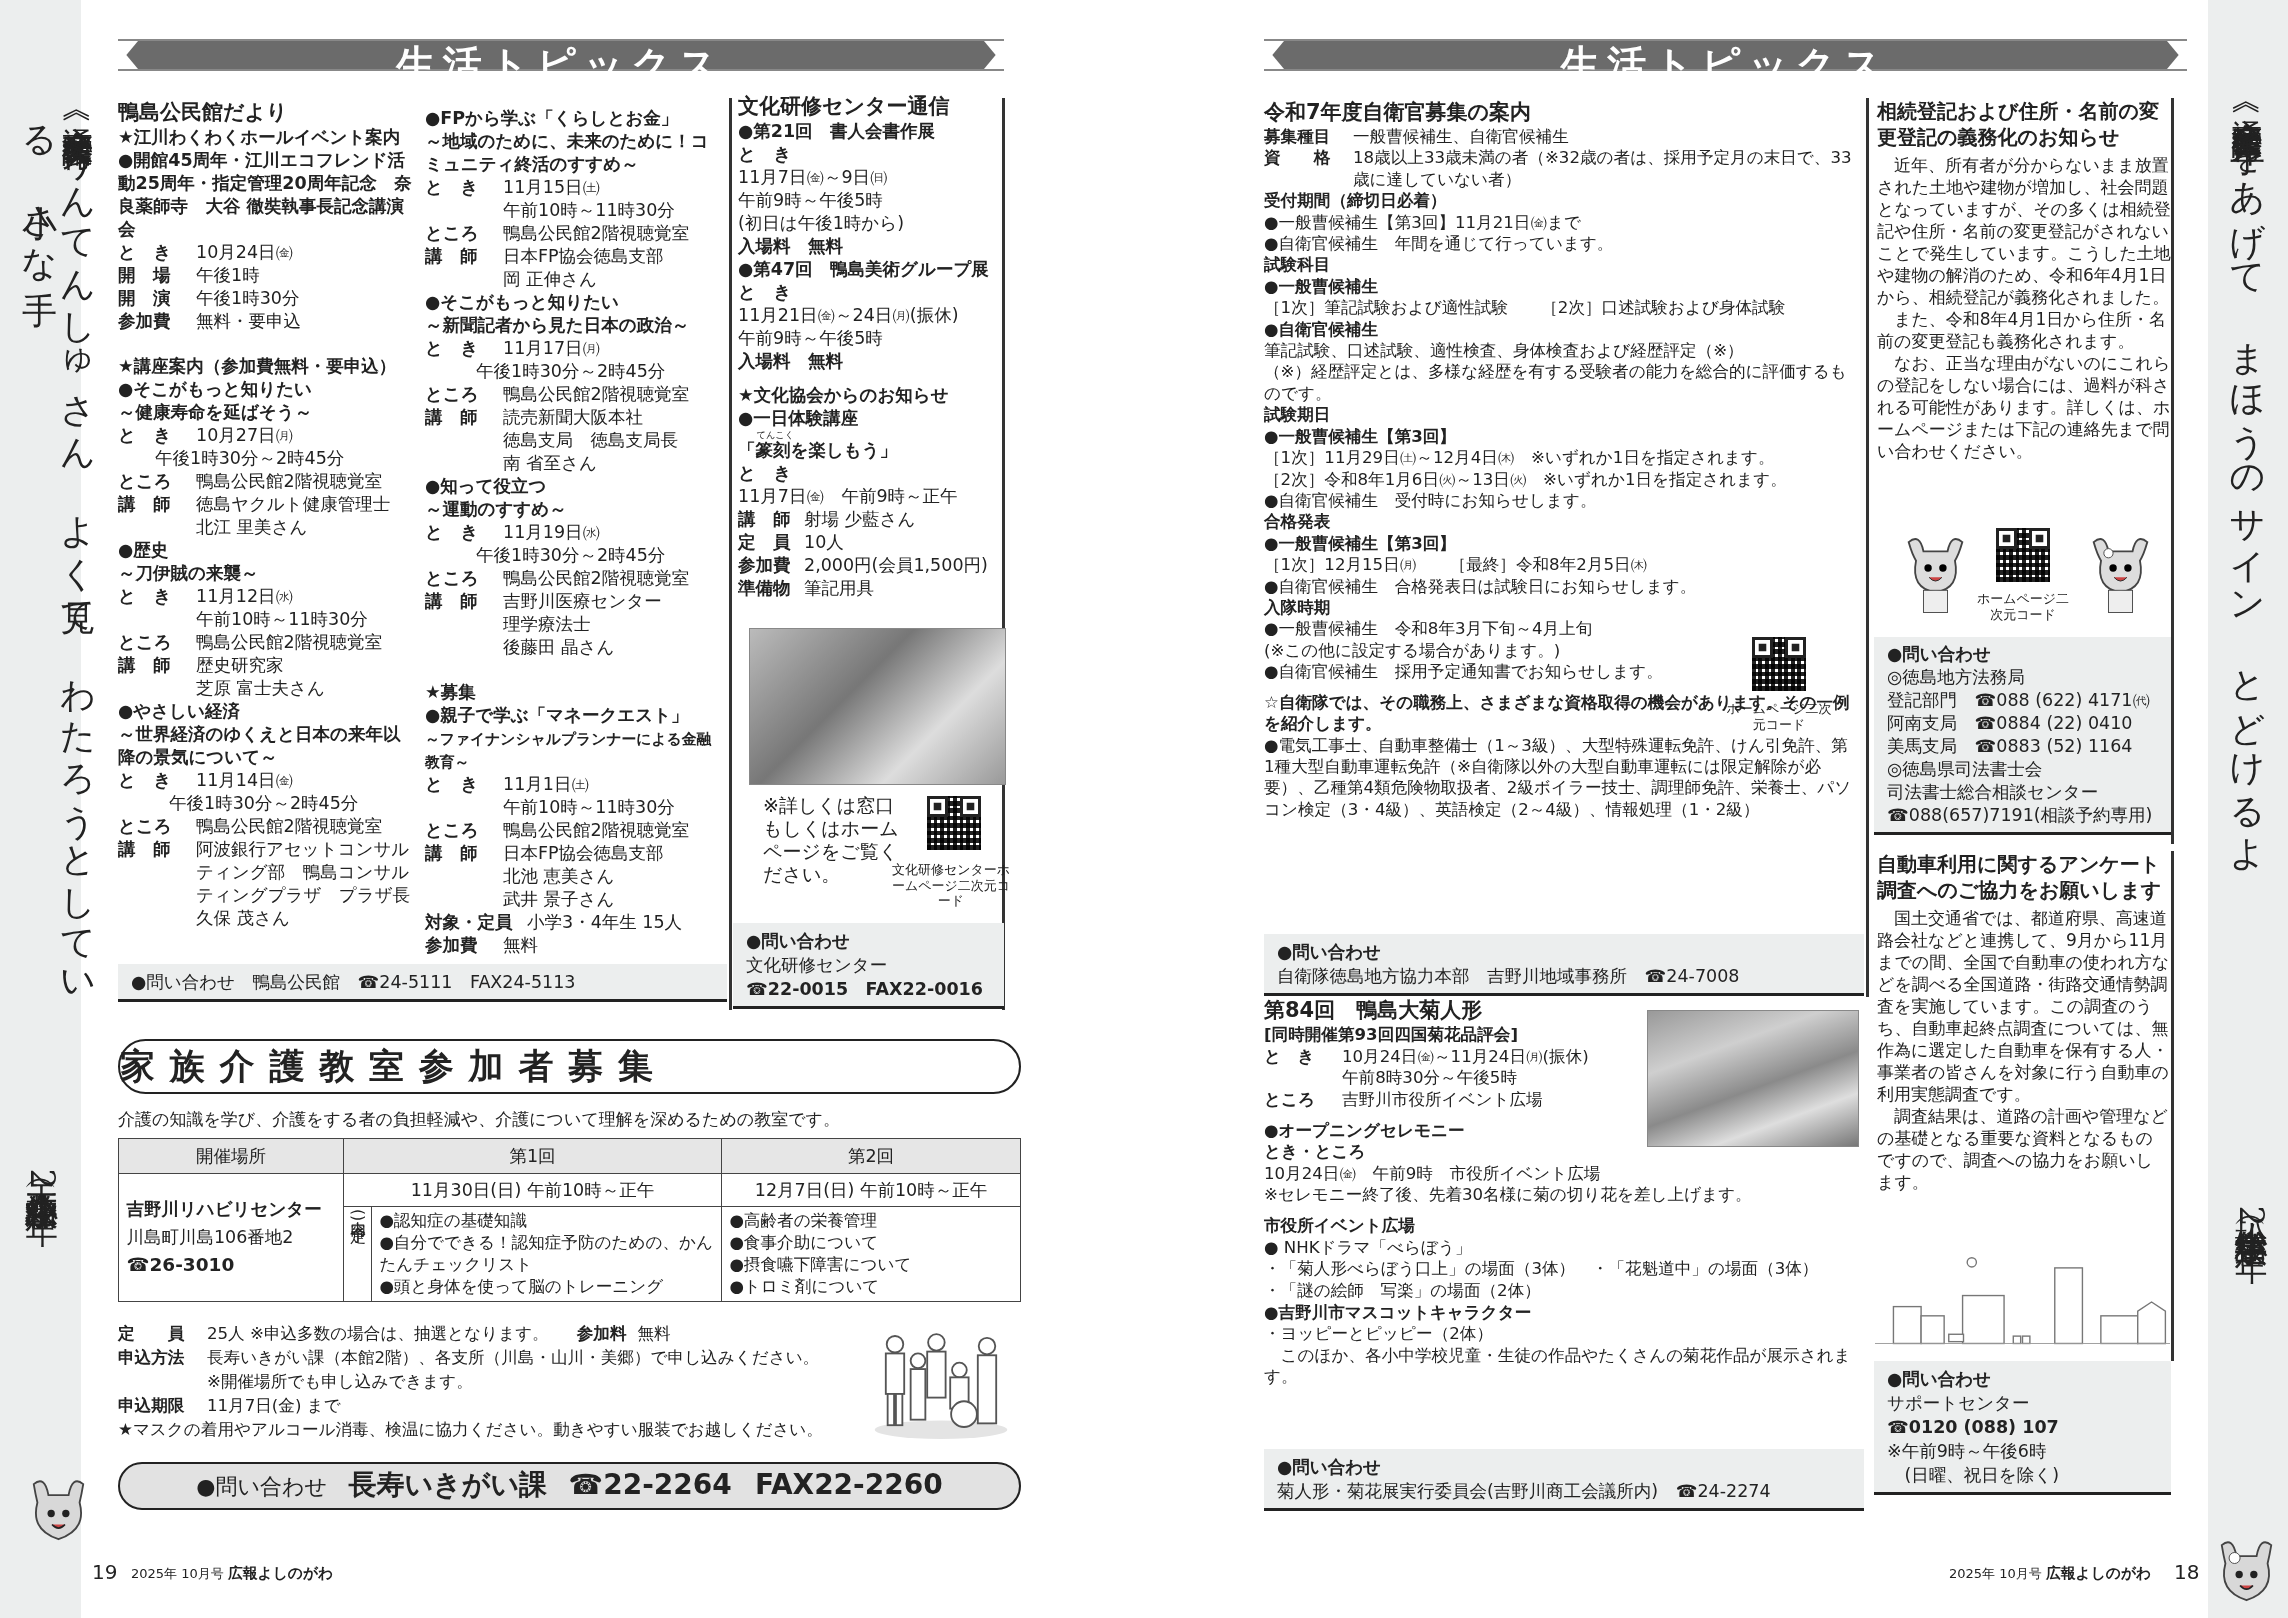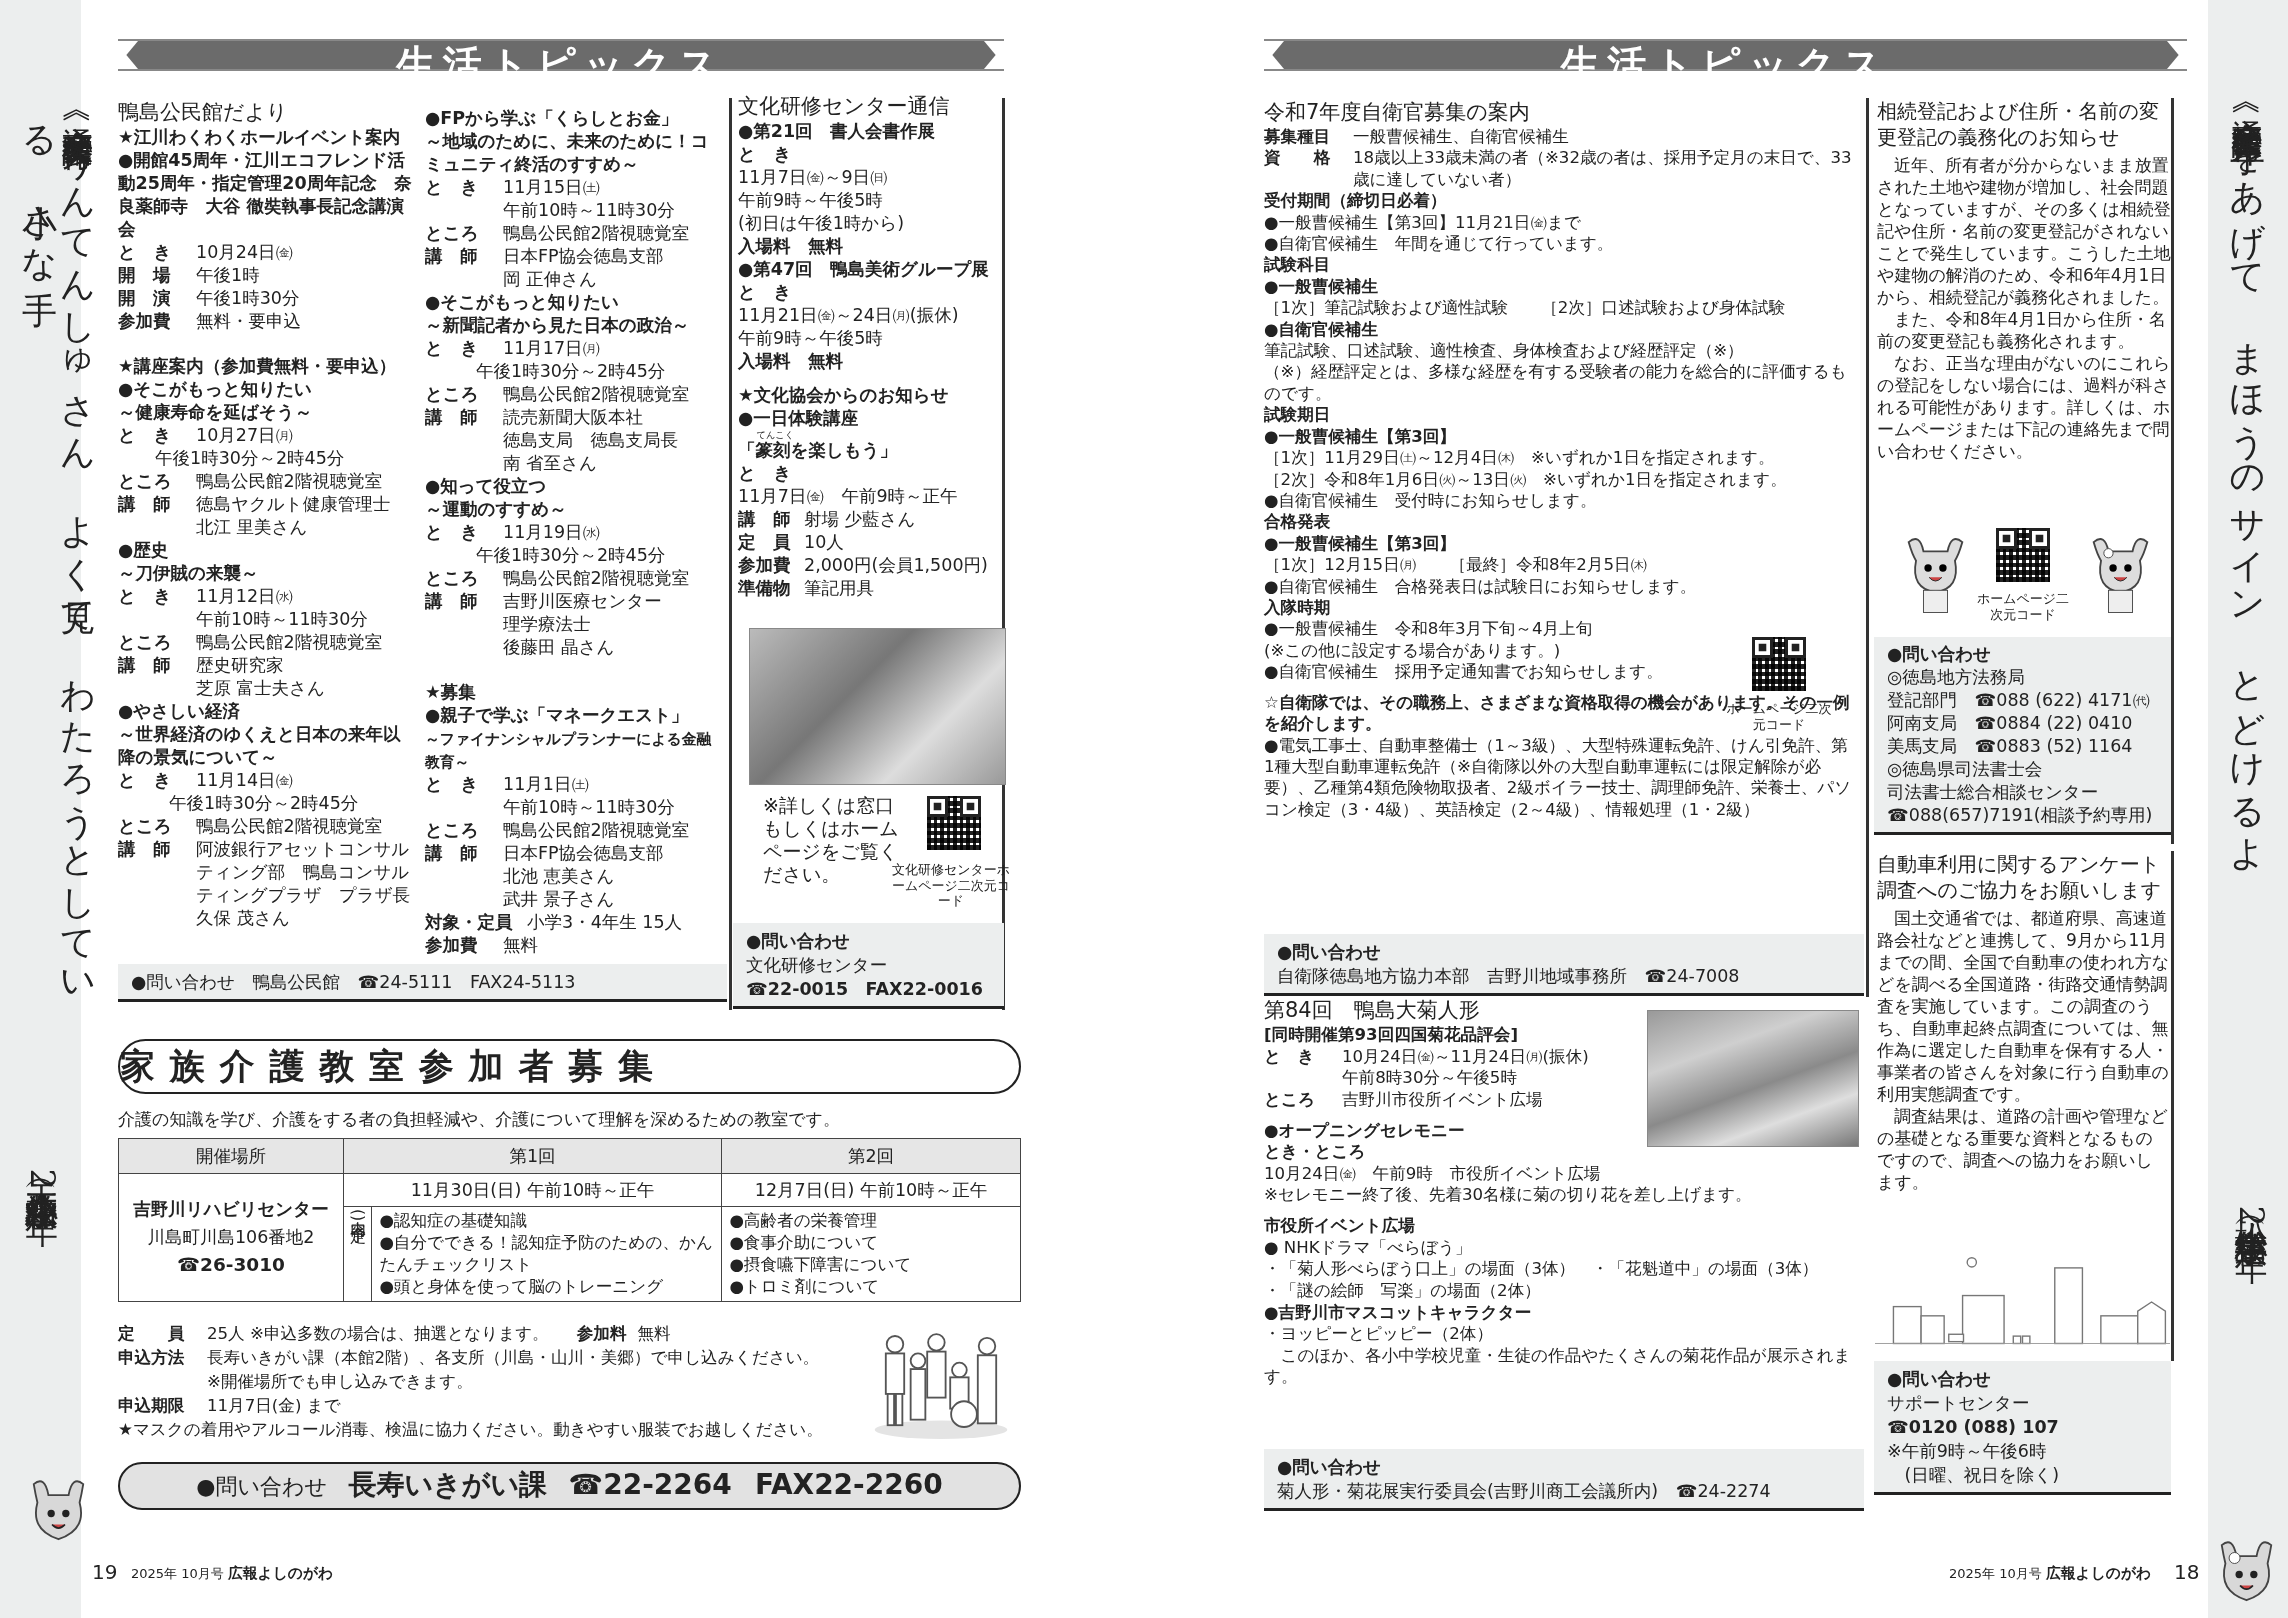--- a/index.html
+++ b/index.html
@@ -10,21 +10,21 @@
 .vtext .title{font-size:31px}
 .vname{writing-mode:vertical-rl;font-family:"DejaVu Serif",serif;font-size:33px;color:#222}
 .mascot{position:absolute;width:65px;height:66px}
 .banner{position:absolute;height:32px;background:#6b6b6b;color:#fff;font-weight:bold;font-size:39px;text-align:center;line-height:48px;letter-spacing:7.4px;border-top:2.8px solid #888;border-bottom:2.8px solid #888}
 .banner .lt,.banner .rt{position:absolute;top:0;width:0;height:0}
 .banner .lt{left:0;border-top:24px solid #fff;border-right:20px solid transparent;}
 .banner .lt2{position:absolute;left:0;bottom:0;width:0;height:0;border-bottom:24px solid #fff;border-right:20px solid transparent}
 .banner .rt{right:0;border-top:24px solid #fff;border-left:20px solid transparent}
 .banner .rt2{position:absolute;right:0;bottom:0;width:0;height:0;border-bottom:24px solid #fff;border-left:20px solid transparent}
 .col{position:absolute;font-size:17.5px;line-height:23px}
-.h{font-weight:normal;font-size:21px;line-height:28px}
+.h{font-weight:bold;font-size:21px;line-height:28px}
 .b{font-weight:bold}
 .row{display:flex}
 .lbl{font-weight:bold;width:78px;flex:none;letter-spacing:0}
 .ind{padding-left:78px}
 .gap{height:22px}
 .vline{position:absolute;width:2.8px;background:#333}
 .contact{position:absolute;background:#eceeee;font-size:17.5px;line-height:24px;padding:5.5px 13px;border-bottom:3.7px solid #222}
 .qr{background:
  repeating-linear-gradient(90deg,#222 0 3.7px,#fff 3.7px 6.5px),
  repeating-linear-gradient(0deg,#222 0 4.6px,#fff 4.6px 7.4px);background-blend-mode:multiply;position:absolute}
@@ -297,21 +297,21 @@
 <div class="pill abs" style="left:118px;top:1039px;width:903px;height:55px;line-height:50px;font-size:35px;font-weight:bold;letter-spacing:14.8px">家族介護教室参加者募集</div>
 <div class="abs" style="left:118px;top:1108px;width:903px;font-size:17px">介護の知識を学び、介護をする者の負担軽減や、介護について理解を深めるための教室です。</div>
 <table class="kaigo" style="left:118px;top:1138px;width:903px">
   <tbody>
       <tr>
     <th style="width:225px">開催場所</th>
     <th colspan="2" style="width:378px">第1回</th>
     <th style="width:299px">第2回</th>
   </tr>
   <tr>
-    <td rowspan="2" style="text-align:center;line-height:28px">
+    <td rowspan="2" style="text-align:left;line-height:28px">
       <div class="b">吉野川リハビリセンター</div>
       <div>川島町川島106番地2</div>
       <div class="b" style="font-size:18.5px">☎26-3010</div>
     </td>
     <td colspan="2" style="text-align:center;height:33px">11月30日(日)  午前10時～正午</td>
     <td style="text-align:center">12月7日(日)  午前10時～正午</td>
   </tr>
   <tr>
     <td style="width:28px;writing-mode:vertical-rl;font-size:15.7px;padding:1.8px">内容(予定)</td>
     <td style="line-height:22px;font-size:16.6px">

